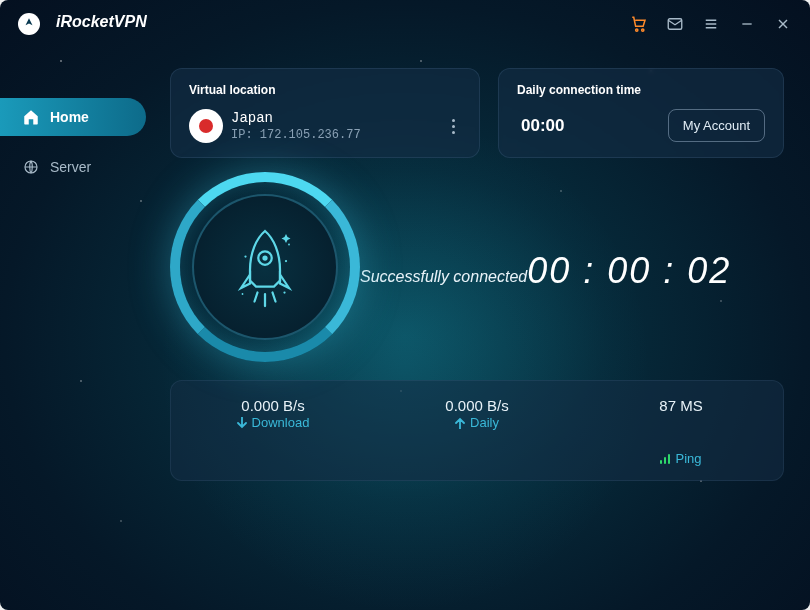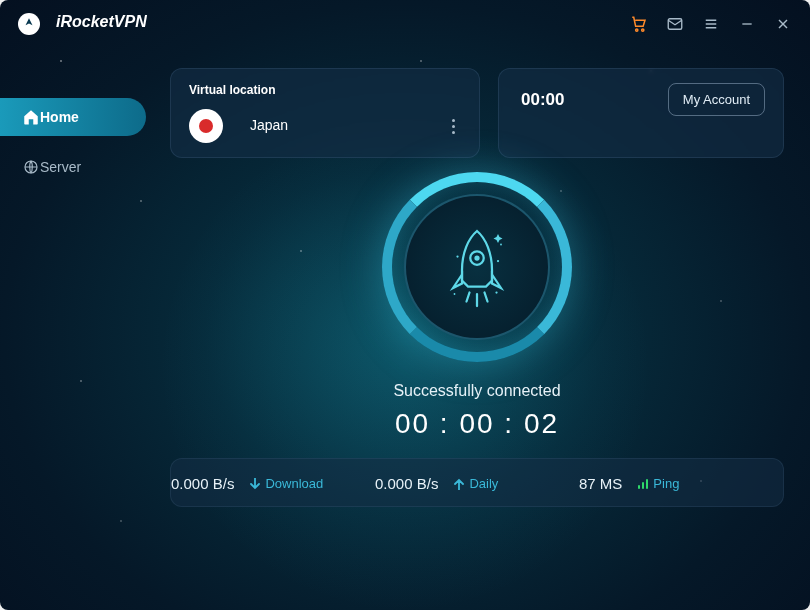--- a/index.html
+++ b/index.html
@@ -105,21 +105,21 @@
       z-index: 5;
     }
     .sidebar {
       width: 160px;
       padding-top: 50px;
       flex-shrink: 0;
     }
     .side-item {
       display: flex;
       align-items: center;
-      gap: 0;
+      gap: 10px;
       color: #a8bac8;
       padding: 10px 18px 10px 22px;
       font-size: 14px;
       cursor: pointer;
       margin-bottom: 12px;
       border-radius: 0 20px 20px 0;
       margin-right: 14px;
     }
     .side-item.active {
       background: linear-gradient(90deg, #1a9aba, #0d6b8a);
@@ -156,21 +156,22 @@
       font-weight: 700;
       font-size: 12px;
       margin-bottom: 12px;
     }
     .vl-card {
       width: 310px;
     }
     .vl-body {
       display: flex;
       align-items: center;
-      gap: 27px;
+      gap: 8px;
+      font-family: Liberation Mono, monospace;
     }
     .flag-jp {
       width: 34px; height: 34px;
       border-radius: 50%;
       background: #fff;
       display: flex; align-items: center; justify-content: center;
       flex-shrink: 0;
     }
     .flag-jp-dot {
       width: 14px; height: 14px; border-radius: 50%;
@@ -209,23 +210,24 @@
       background: transparent;
       padding: 8px 14px;
       border-radius: 8px;
       font-size: 13px;
       cursor: pointer;
     }
 
     
     .rocket-wrap {
       display: flex;
-      flex-direction: column;
+      flex-direction: row;
       align-items: center;
       margin-top: 14px;
+      font-style: italic;
     }
     .rocket-circle {
       width: 190px; height: 190px;
       border-radius: 50%;
       position: relative;
       display: flex; align-items: center; justify-content: center;
       cursor: pointer;
     }
     .ring-outer {
       position: absolute; inset: 0;
@@ -244,54 +246,55 @@
     }
     .rocket-svg { width: 80px; height: 90px; }
 
     .status-text {
       color: #e8f2f8;
       font-size: 16px;
       margin-top: 20px;
     }
     .conn-timer {
       color: #fff;
-      font-size: 28px;
+      font-size: 36px;
       font-weight: 400;
       letter-spacing: 2px;
       margin-top: 8px;
     }
 
     
     .stats-bar {
       margin-top: 18px;
       display: flex;
       background: rgba(20, 45, 70, 0.55);
       border: 1px solid rgba(120,160,200,0.12);
       border-radius: 12px;
       padding: 16px 0 14px;
     }
     .stat {
       flex: 1;
       display: flex;
-      align-items: center;
-      gap: 16px;
+      flex-direction: column;
+      align-items: center;
+      gap: 1px;
     }
     .stat-val {
       color: #e8f2f8;
       font-size: 15px;
     }
     .stat-label {
       font-size: 13px;
       display: flex;
       align-items: center;
       gap: 5px;
     }
     .stat-label.dl { color: #3ab8d8; }
     .stat-label.ul { color: #3ab8d8; }
-    .stat-label.ping { color: #3ab8d8; }
+    .stat-label.ping { color: #3ab8d8; margin-top: 36px; }
     .arrow-icon { width: 10px; height: 12px; display: inline-flex; }
     .ping-icon { display: inline-flex; gap: 2px; align-items: flex-end; height: 11px; }
     .ping-icon span { width: 2px; background: #2ed86a; border-radius: 1px; }
     .ping-icon span:nth-child(1){ height: 4px; }
     .ping-icon span:nth-child(2){ height: 7px; }
     .ping-icon span:nth-child(3){ height: 10px; }
   </style>
 </head>
 <body>
 
@@ -368,30 +371,32 @@
 
       <div class="cards-row">
         <div class="card vl-card">
           <div class="card-title">Virtual location</div>
           <div class="vl-body">
             <div class="flag-jp">
               <div class="flag-jp-dot"></div>
             </div>
             <div class="vl-text">
               <div class="vl-country">Japan</div>
+              <div class="vl-ip"><span>IP: </span><span>172.105.236.77</span></div>
             </div>
             <div class="vl-menu">
               <span></span>
                 <span></span>
                 <span></span>
             </div>
           </div>
         </div>
 
         <div class="card dct-card">
+          <div class="card-title">Daily connection time</div>
           <div class="dct-body">
             <div class="dct-time">00:00</div>
             <button class="myacct-btn">My Account</button>
           </div>
         </div>
       </div>
 
       <div class="rocket-wrap">
         <div class="rocket-circle">
           <div class="ring-outer"></div>

